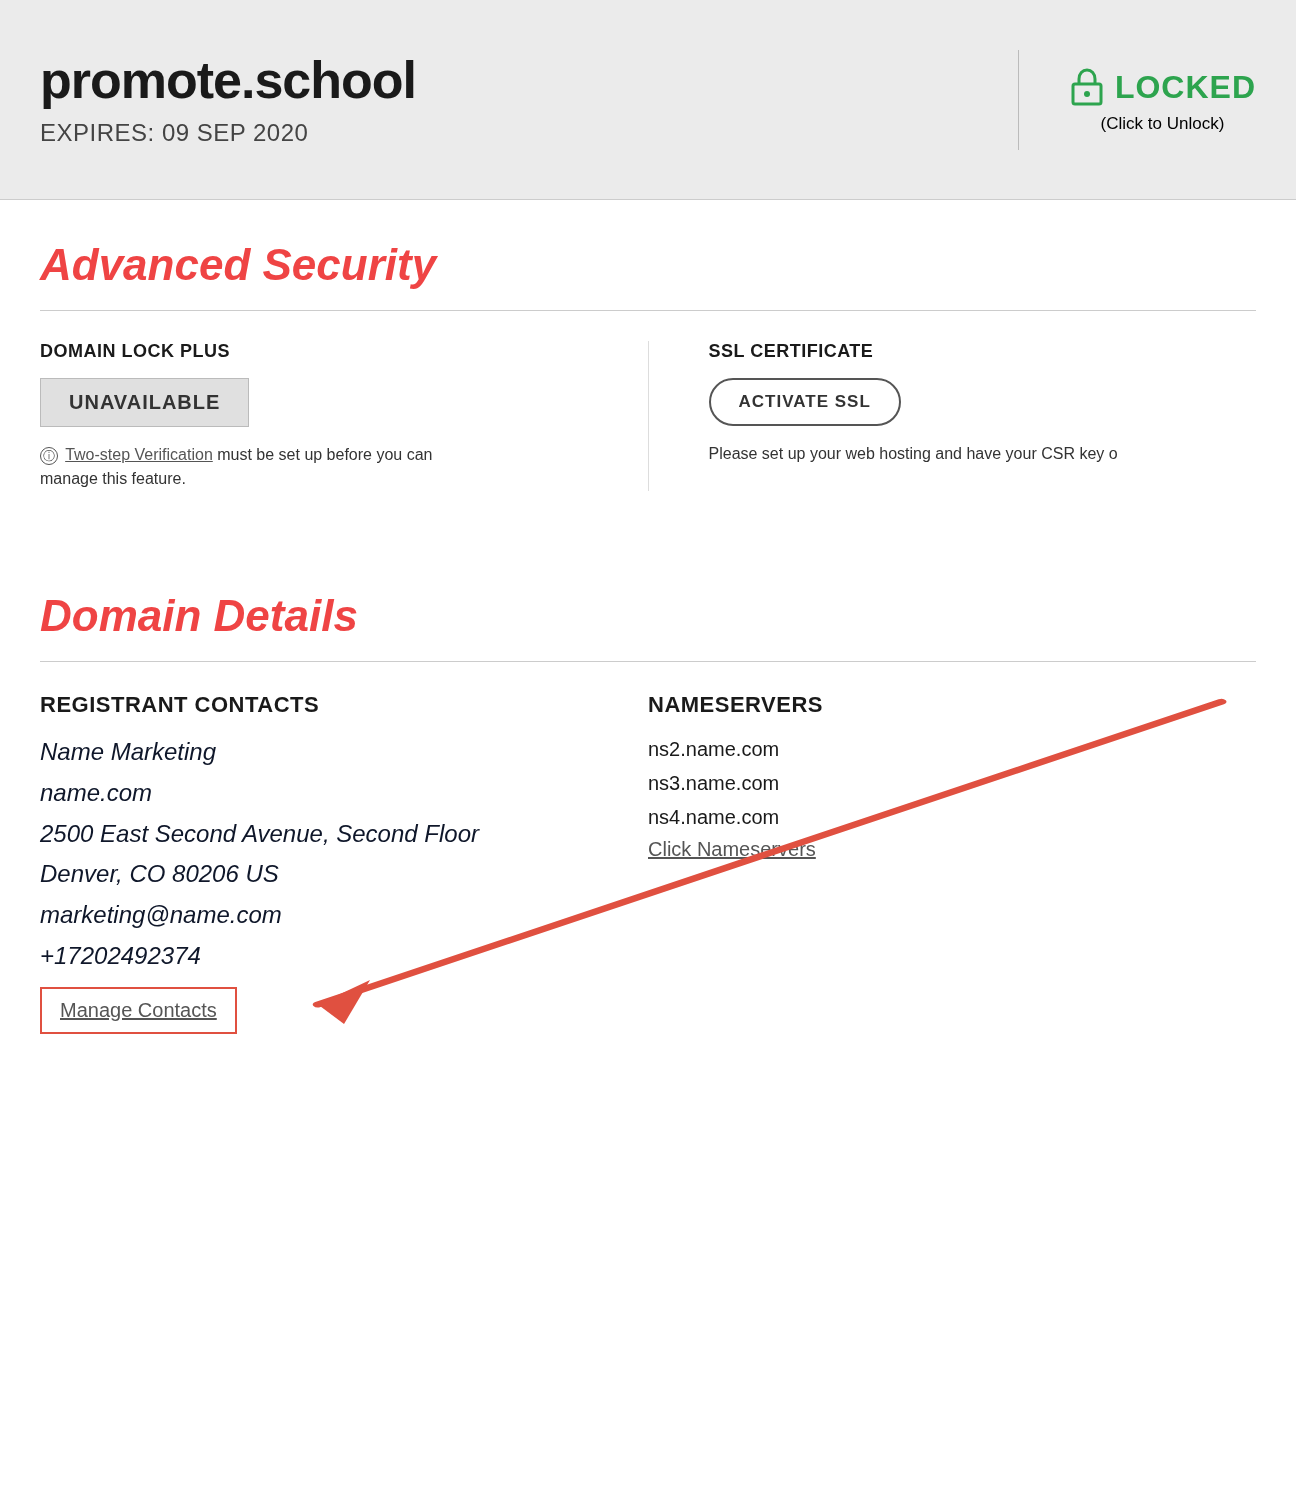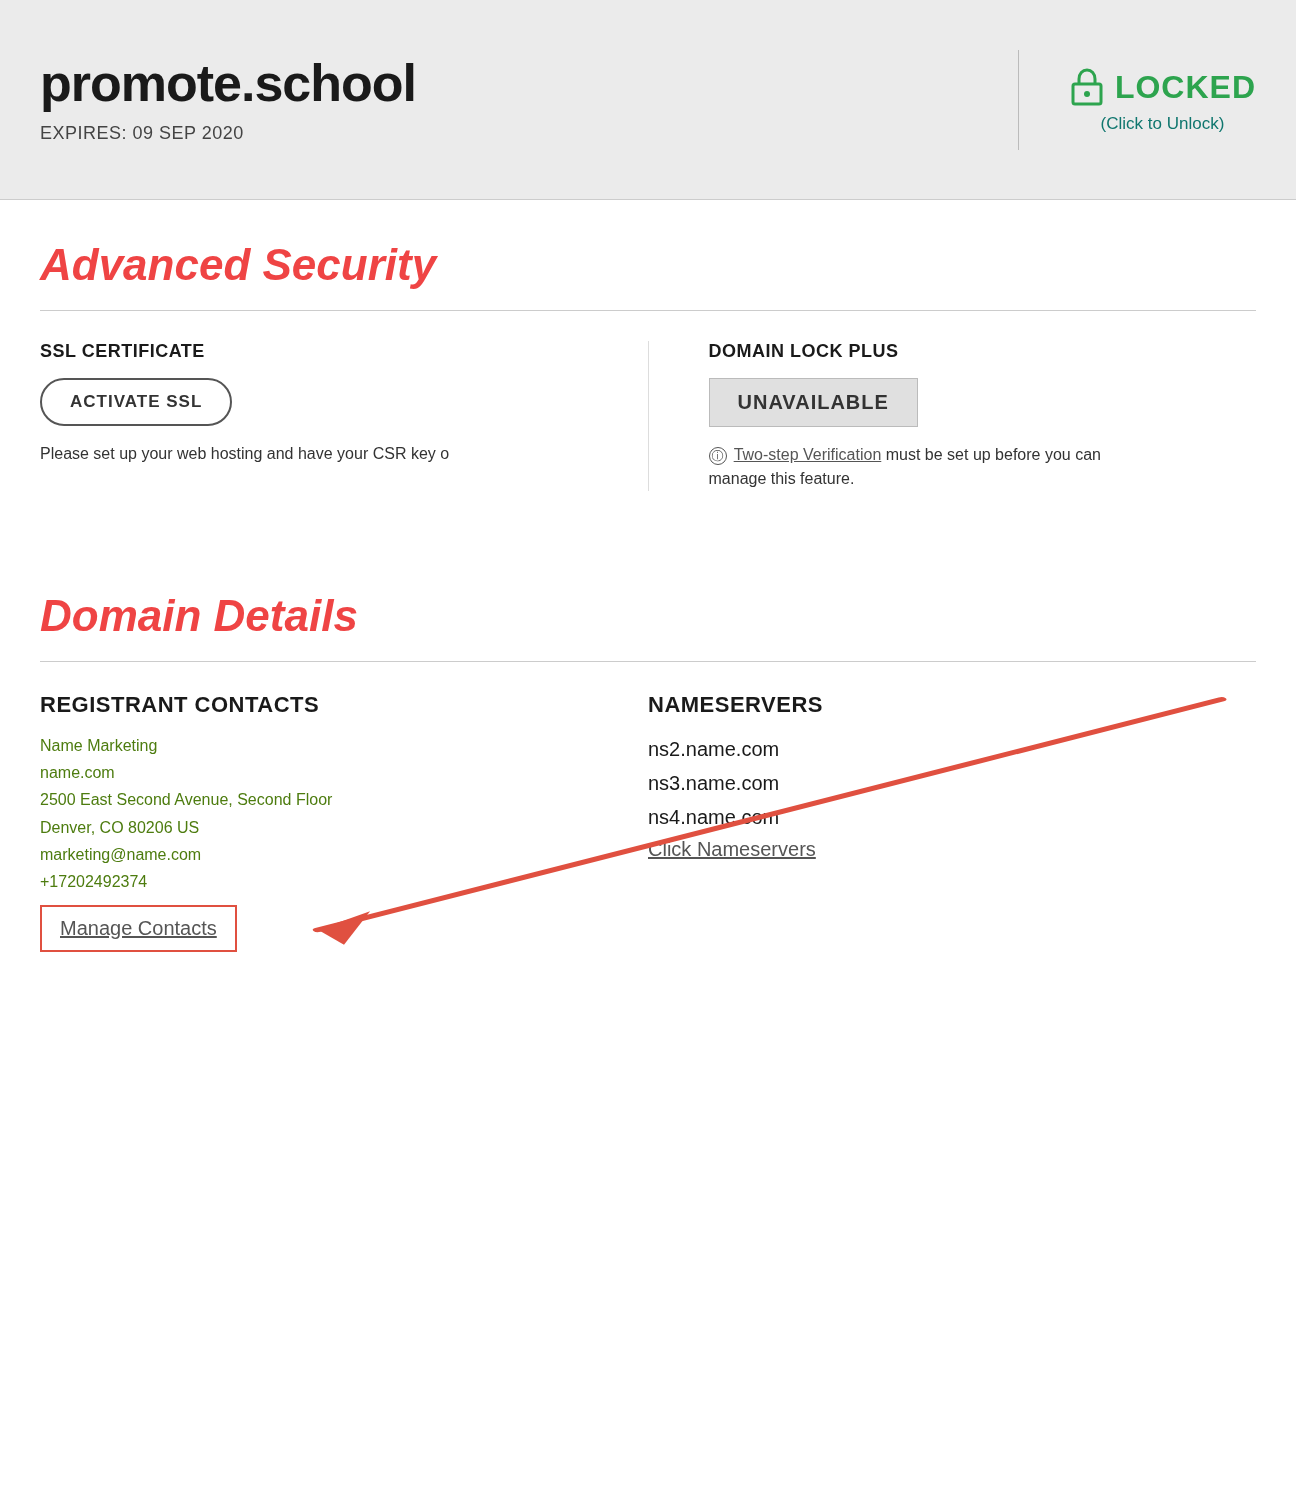--- a/index.html
+++ b/index.html
@@ -28,21 +28,21 @@
       padding-right: 40px;
     }
     .domain-name {
       font-size: 52px;
       font-weight: 900;
       color: #1a1a1a;
       letter-spacing: -1px;
       line-height: 1.1;
     }
     .expires-label {
-      font-size: 18px;
+      font-size: 24px;
       font-weight: 700;
       color: #444;
       margin-top: 10px;
       text-transform: uppercase;
       letter-spacing: 0.5px;
     }
     .expires-label span {
       font-weight: 400;
       color: #444;
     }
@@ -68,21 +68,21 @@
     }
     .locked-text {
       font-size: 32px;
       font-weight: 900;
       color: #2da44e;
       text-transform: uppercase;
       letter-spacing: 1px;
     }
     .click-unlock {
       font-size: 17px;
-      color: #0f766e;
+      color: #000000;
       margin-top: 4px;
     }
 
     
     .main-content {
       padding: 0 40px;
     }
 
     
     .section-title {
@@ -191,23 +191,24 @@
     }
     .details-col-label {
       font-size: 22px;
       font-weight: 800;
       color: #1a1a1a;
       text-transform: uppercase;
       letter-spacing: 0.5px;
       margin-bottom: 14px;
     }
     .contact-line {
-      font-size: 16px;
-      color: #4d7c0f;
+      font-size: 24px;
+      color: #0f172a;
       line-height: 1.7;
+      font-style: italic;
     }
     .manage-contacts-box {
       display: inline-block;
       border: 2.5px solid #e05040;
       padding: 10px 18px;
       margin-top: 10px;
       cursor: pointer;
     }
     .manage-contacts-link {
       font-size: 20px;
@@ -267,32 +268,32 @@
 </div>
 
 <div class="main-content">
 
   <div class="section-title">Advanced Security</div>
   <div class="section-divider"></div>
 
   <div class="security-grid">
 
     <div class="security-col">
-      <div class="col-label">SSL CERTIFICATE</div>
-      <div class="activate-ssl-btn">ACTIVATE SSL</div>
-      <div class="info-text">Please set up your web hosting and have your CSR key o</div>
-    </div>
-
-    <div class="security-col">
       <div class="col-label">DOMAIN LOCK PLUS</div>
       <div class="unavailable-btn">UNAVAILABLE</div>
       <div class="info-text">
         <span class="info-icon">ⓘ</span>
         <a class="info-link">Two-step Verification</a><span> must be set up before you can manage this feature.</span>
       </div>
+    </div>
+
+    <div class="security-col">
+      <div class="col-label">SSL CERTIFICATE</div>
+      <div class="activate-ssl-btn">ACTIVATE SSL</div>
+      <div class="info-text">Please set up your web hosting and have your CSR key o</div>
     </div>
   </div>
 
   <div class="section-title">Domain Details</div>
   <div class="section-divider"></div>
 
   <div class="domain-details-grid">
 
     <div class="details-col">
       <div class="details-col-label">REGISTRANT CONTACTS</div>

